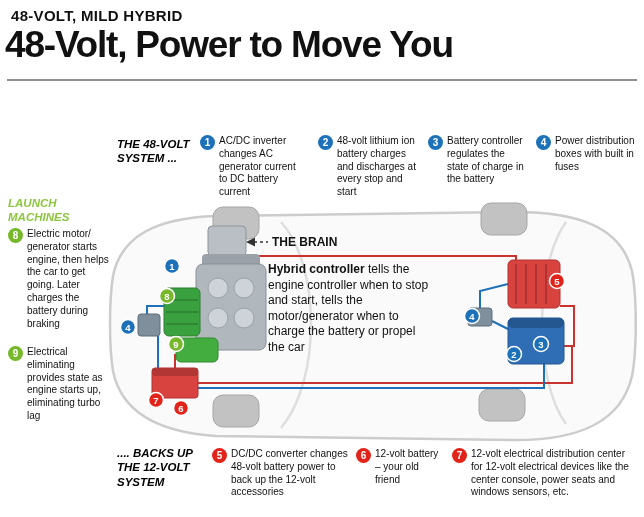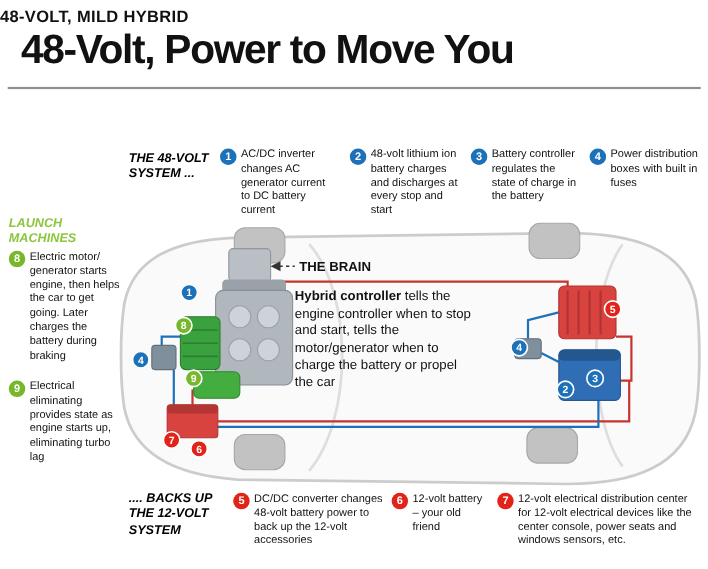--- a/index.html
+++ b/index.html
@@ -1,22 +1,22 @@
 <!DOCTYPE html>
 <html><head>
 <meta charset="utf-8">
 <style>
   html,body{margin:0;padding:0;background:#fff;}
   #page{
     position:relative;width:644px;height:517px;background:#fff;overflow:hidden;
     font-family:"Liberation Sans","DejaVu Sans",sans-serif;color:#111;
   }
   .abs{position:absolute;}
-  .kicker{left:0;top:7px;font-size:15px;font-weight:bold;letter-spacing:.3px;}
-  .title{left:19px;top:24px;font-size:37px;font-weight:bold;letter-spacing:-1.2px;white-space:nowrap;}
+  .kicker{left:11px;top:7px;font-size:15px;font-weight:bold;letter-spacing:.3px;}
+  .title{left:5px;top:24px;font-size:37px;font-weight:bold;letter-spacing:-1.2px;white-space:nowrap;}
   .rule{left:7px;top:79px;width:630px;height:2px;background:#8f8f8f;}
   .intro{left:8px;top:86px;width:625px;font-size:13.5px;line-height:1.45;color:#1c1c1c;}
   .sec-label{font-size:11.5px;font-weight:bold;line-height:1.25;color:#000;font-style:italic;}
   .sec-top{left:117px;top:137px;width:82px;}
   .sec-left{left:8px;top:196px;width:80px;color:#8cc63e;}
   .sec-bottom{left:117px;top:446px;width:92px;}
   .item{position:absolute;display:flex;gap:4px;font-size:10px;line-height:1.28;color:#111;}
   .item .txt b{font-weight:normal;}
   .badge{width:15px;height:15px;border-radius:50%;color:#fff;font-weight:bold;font-size:10px;
          line-height:15px;text-align:center;flex:0 0 15px;}

